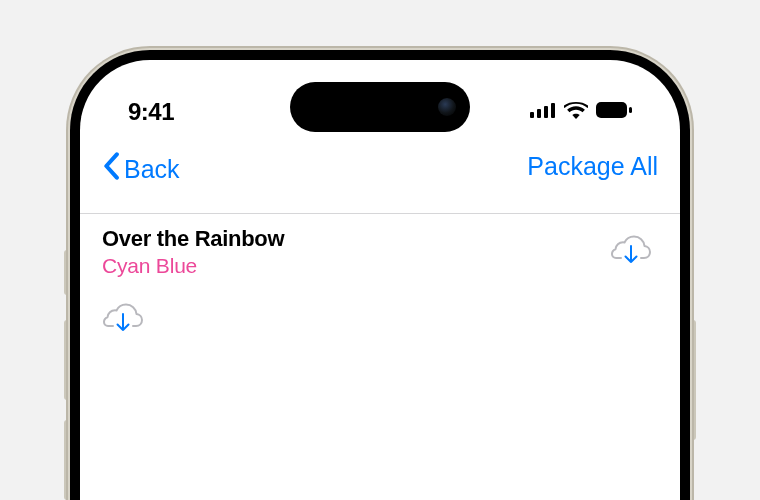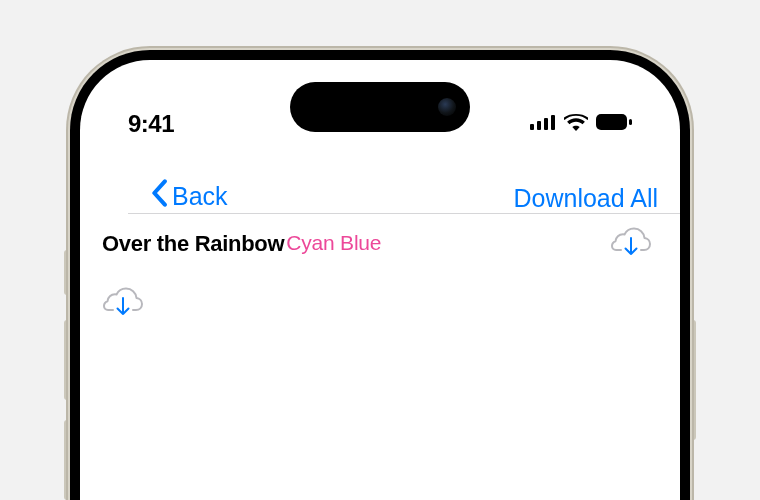--- a/index.html
+++ b/index.html
@@ -55,21 +55,21 @@
     right: 14px;
     top: 50%;
     transform: translateY(-50%);
     width: 18px;
     height: 18px;
     border-radius: 50%;
     background: radial-gradient(circle at 40% 35%, #2a3a55 0%, #101418 55%, #000 100%);
   }
   .status-bar {
     position: absolute;
-    top: 16px;
+    top: 4px;
     left: 0;
     right: 0;
     height: 90px;
     display: flex;
     align-items: center;
     justify-content: space-between;
     padding: 0 48px;
   }
   .time {
     font-size: 24px;
@@ -84,25 +84,24 @@
     gap: 8px;
     margin-top: 6px;
   }
   .nav-bar {
     position: absolute;
     top: 92px;
     left: 0;
     right: 0;
     height: 62px;
     display: flex;
-    align-items: flex-end;
+    align-items: flex-start;
     justify-content: space-between;
     padding: 0 22px;
     border-bottom: 1px solid #d6d6d8;
-    margin-left: 48px;
   }
   .back-btn {
     display: flex;
     align-items: center;
     gap: 4px;
     color: #007aff;
     font-size: 25px;
     font-weight: 400;
     cursor: pointer;
   }
@@ -120,21 +119,21 @@
     bottom: 0;
   }
   .list-item {
     display: flex;
     align-items: center;
     justify-content: space-between;
     padding: 12px 28px 12px 22px;
   }
   .item-text {
     display: flex;
-    flex-direction: row;
+    flex-direction: column;
     gap: 2px;
     justify-content: space-between;
   }
   .item-title {
     font-size: 22px;
     font-weight: 700;
     color: #000;
     letter-spacing: -0.3px;
   }
   .item-subtitle {
@@ -190,21 +189,21 @@
 
     <div class="nav-bar">
       <div class="back-btn">
         <span>
           <svg width="18" height="28" viewBox="0 0 14 24">
             <path d="M12 2 L3 12 L12 22" stroke="#007aff" stroke-width="3.5" fill="none" stroke-linecap="round" stroke-linejoin="round"></path>
           </svg>
         </span>
         <span>Back</span>
       </div>
-      <div class="download-all">Download All</div>
+      <div class="download-all">Package All</div>
     </div>
 
     <div class="content">
       <div class="list-item">
         <div class="item-text">
           <div class="item-title">Over the Rainbow</div>
           <div class="item-subtitle">Cyan Blue</div>
         </div>
         <div class="cloud-btn">
           <span>

